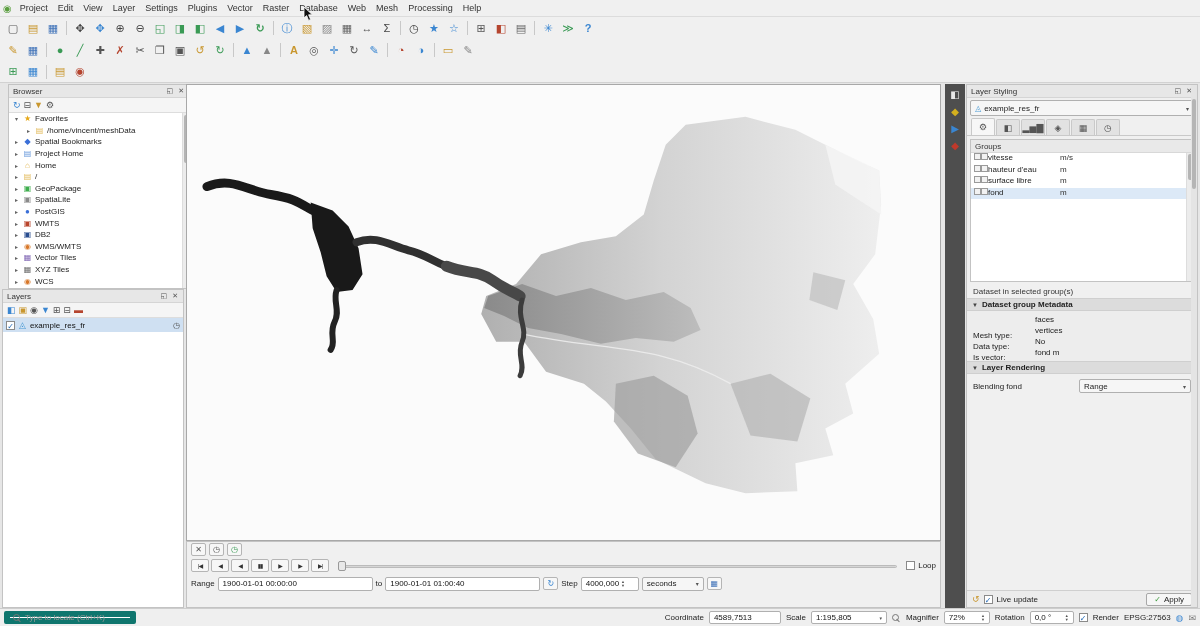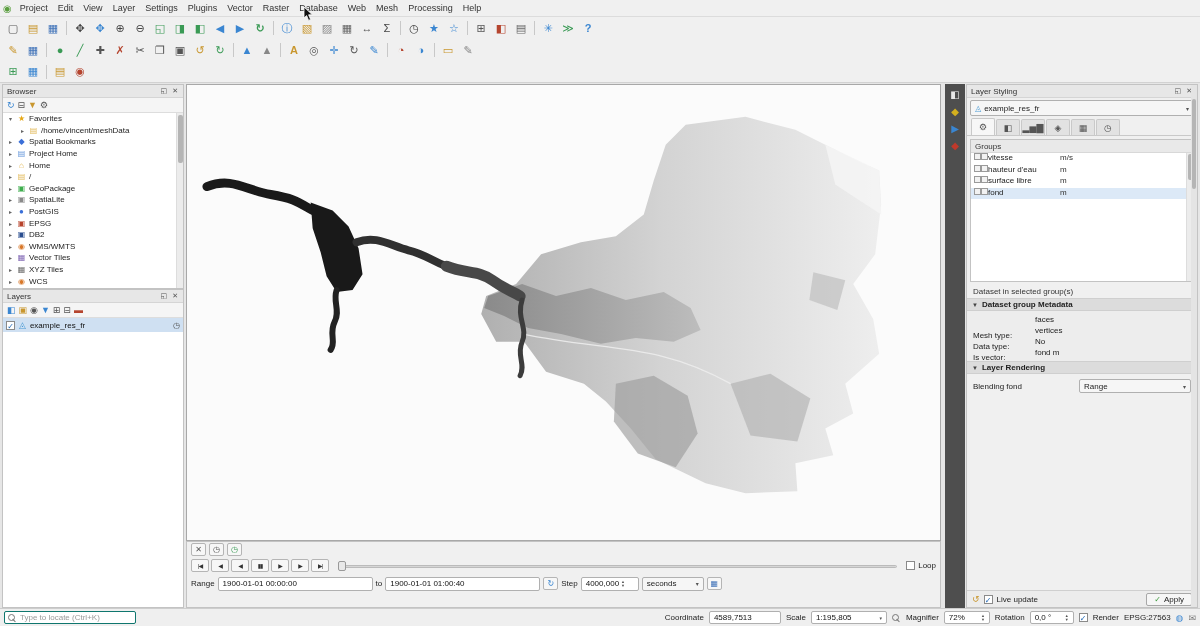--- a/index.html
+++ b/index.html
@@ -23,21 +23,21 @@
 
   
   .panel{position:absolute;background:#f0f0f0;border:1px solid #c3c3c3;}
   .phdr{height:13px;background:#e7e7e7;border-bottom:1px solid #d5d5d5;display:flex;align-items:center;padding:0 4px;gap:3px;}
   .phdr-t{font-size:8px;color:#333;}
   .pbtn{font-size:7px;color:#555;padding:0 1px;}
   .ptools{height:15px;display:flex;align-items:center;gap:3px;padding:0 4px;background:#f5f5f5;border-bottom:1px solid #ddd;}
   .pti i{font-size:9px;}
 
   
-  .browser{left:2px;top:84px;width:182px;height:205px;}
+  .browser{left:8px;top:84px;width:182px;height:205px;}
   .tree{position:absolute;left:0;top:28px;right:0;bottom:0;background:#ffffff;overflow:hidden;}
   .tree-row{display:flex;align-items:center;height:11.6px;gap:3px;font-size:8px;white-space:nowrap;}
   .exp{width:7px;font-size:6px;color:#666;text-align:center;}
   .tico{font-size:8px;width:9px;text-align:center;}
   .tlab{color:#222;}
   .vscroll{position:absolute;right:0;top:0;bottom:0;width:7px;background:#ececec;border-left:1px solid #ddd;}
   .vscroll .thumb{position:absolute;left:1px;width:5px;background:#b5b5b5;border-radius:2px;}
 
   
   .layerspanel{left:2px;top:289px;width:182px;height:319px;}
@@ -103,21 +103,21 @@
   .sfooter{margin-top:auto;border-top:1px solid #cfcfcf;height:17px;display:flex;align-items:center;gap:4px;padding:0 5px;background:#ececec;}
   .sfooter .u-ico{font-size:9px;color:#c9972f;}
   .live-label{font-size:8px;}
   .applybtn{margin-left:auto;height:13px;border:1px solid #a8a8a8;border-radius:2px;background:#f6f6f6;display:flex;align-items:center;gap:3px;padding:0 7px;font-size:8px;}
   .applybtn .chk{color:#3a9a3a;font-size:8px;}
   .panel-scroll{position:absolute;right:0;top:0;bottom:0;width:6px;background:#e4e4e4;}
   .panel-scroll .thumb{position:absolute;left:1px;width:4px;background:#b5b5b5;border-radius:2px;}
 
   
   .statusbar{position:absolute;left:0;top:608px;right:0;height:18px;background:#efefef;border-top:1px solid #cdcdcd;display:flex;align-items:center;gap:5px;padding:0 4px;font-size:8px;color:#222;}
-  .locator{width:132px;height:13px;background:#fff;border:1px solid #0f766e;border-radius:2px;display:flex;align-items:center;gap:3px;padding:0 3px;color:#9a9a9a;}
+  .locator{width:132px;height:13px;background:#fff;border:6px solid #0f766e;border-radius:2px;display:flex;align-items:center;gap:3px;padding:0 3px;color:#9a9a9a;}
   .search-ico{position:relative;width:9px;height:9px;flex:0 0 auto;}
   .search-ico::before{content:"";position:absolute;width:5px;height:5px;border:1px solid #777;border-radius:50%;left:0;top:1px;}
   .search-ico::after{content:"";position:absolute;width:4px;height:1px;background:#777;transform:rotate(45deg);left:4px;top:7px;}
   .sb-input{height:13px;background:#fff;border:1px solid #b0b0b0;border-radius:2px;display:flex;align-items:center;padding:0 4px;color:#111;}
   .sb-combo{height:13px;background:#fff;border:1px solid #b0b0b0;border-radius:2px;display:flex;align-items:center;gap:3px;padding:0 4px;color:#111;}
   .sb-combo .arr{font-size:5px;color:#555;}
   .crs{font-size:8px;color:#222;}
   .msg-ico{font-size:9px;color:#777;}
   .globe-ico{font-size:9px;color:#3a86d1;}
 
@@ -404,21 +404,21 @@
 
       <div class="tree-row" style="padding-left:4px">
         <span class="exp">▸</span>
         <i class="tico" style="color:#3a6fd8">●</i>
         <span class="tlab">PostGIS</span>
       </div>
 
       <div class="tree-row" style="padding-left:4px">
         <span class="exp">▸</span>
         <i class="tico" style="color:#b8442c">▣</i>
-        <span class="tlab">EPSG</span>
+        <span class="tlab">WMTS</span>
       </div>
 
       <div class="tree-row" style="padding-left:4px">
         <span class="exp">▸</span>
         <i class="tico" style="color:#2a4d8f">▣</i>
         <span class="tlab">DB2</span>
       </div>
 
       <div class="tree-row" style="padding-left:4px">
         <span class="exp">▸</span>

